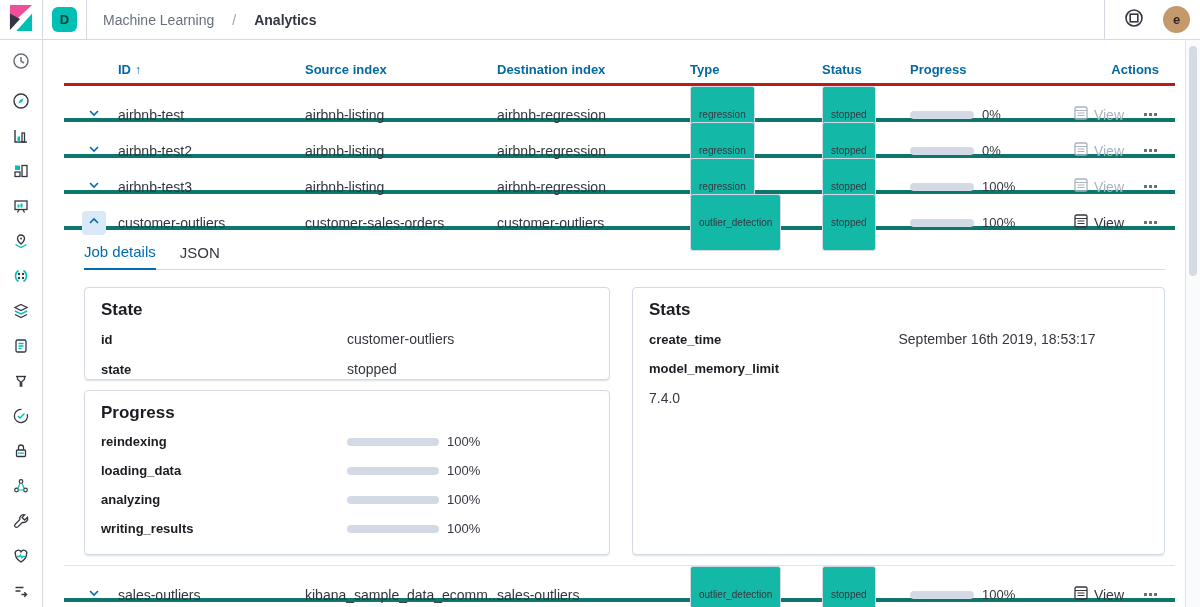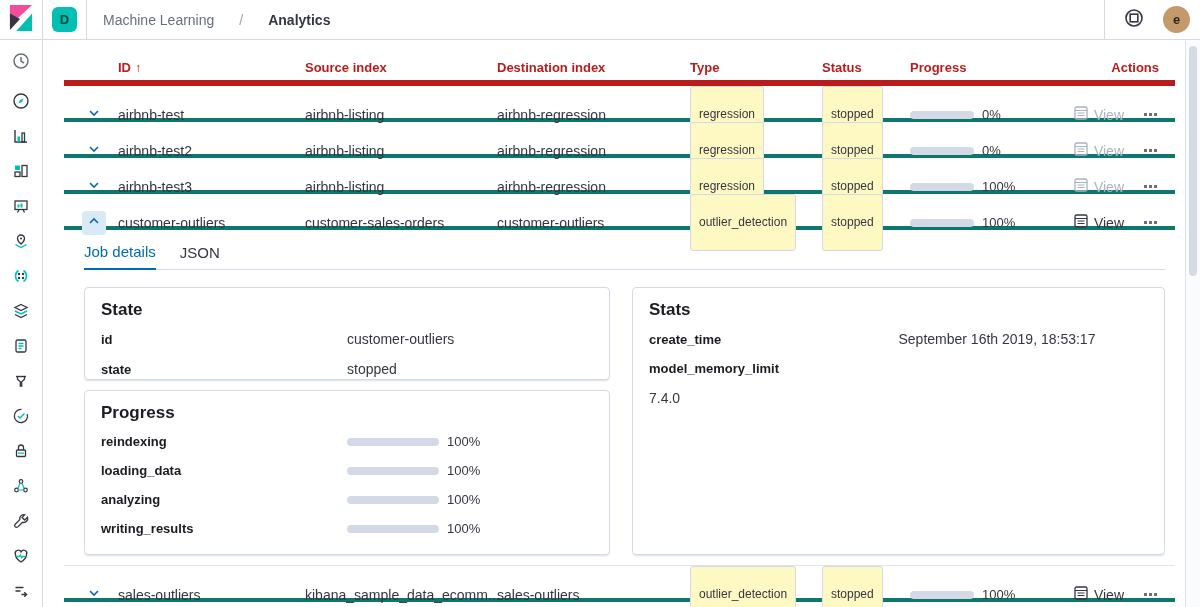--- a/index.html
+++ b/index.html
@@ -8,21 +8,21 @@
 
   
   .topbar { position:absolute; top:0; left:0; right:0; height:40px; background:#fff;
     border-bottom:1px solid #D3DAE6; display:flex; align-items:center; z-index:5; }
   .logo-box { width:43px; height:100%; display:flex; align-items:center; justify-content:center;
     border-right:1px solid #D3DAE6; }
   .space-box { width:44px; height:100%; display:flex; align-items:center; justify-content:center;
     border-right:1px solid #D3DAE6; }
   .space-badge { width:25px; height:25px; border-radius:6px; background:#00BFB3; color:#163f3d;
     font-size:13px; font-weight:700; display:flex; align-items:center; justify-content:center; }
-  .breadcrumbs { margin-left:16px; display:flex; gap:25px; font-size:14px; }
+  .breadcrumbs { margin-left:16px; display:flex; gap:18px; font-size:14px; }
   .crumb-parent { color:#69707D; }
   .crumb-sep { color:#98A2B3; }
   .crumb-current { color:#343741; font-weight:600; }
   .topbar-right { margin-left:auto; height:100%; display:flex; align-items:center; gap:16px;
     border-left:1px solid #D3DAE6; padding:0 10px 0 16px; }
   .icon-btn { width:26px; height:26px; display:flex; align-items:center; justify-content:center; cursor:pointer; }
   .avatar { width:27px; height:27px; border-radius:50%; background:#C49A6C; color:#2c2620;
     display:flex; align-items:center; justify-content:center; font-size:13px; font-weight:600; cursor:pointer; }
 
   
@@ -31,30 +31,30 @@
   .nav-slot { height:35px; min-height:35px; width:100%; display:flex; align-items:center; justify-content:center; cursor:pointer; }
   .nav-slot.first { height:45px; min-height:45px; }
   .side-divider { width:100%; height:1px; background:#D3DAE6; }
 
   
   .main { position:absolute; top:40px; left:43px; right:15px; bottom:0; background:#fff;
     padding:15px 10px 0 21px; overflow:hidden; }
 
   .grid-row { display:grid; grid-template-columns:54px 187px 192px 193px 132px 88px 160px 1fr;
     align-items:center; }
-  .thead { height:31px; border-bottom:6px solid #b91c1c; font-size:13px; font-weight:700; color:#b91c1c; }
+  .thead { height:31px; border-bottom:3px solid #b91c1c; font-size:13px; font-weight:700; color:#0369a1; }
   .thead .th-actions { text-align:right; padding-right:16px; }
   .sort-arrow { font-size:12px; margin-left:4px; font-weight:400; }
 
   .trow { height:36px; border-bottom:4px solid #0f766e; font-size:14px; }
   .cell-exp { padding-left:18px; }
   .expander { width:24px; height:24px; border:none; background:transparent; display:flex;
     align-items:center; justify-content:center; cursor:pointer; border-radius:4px; }
   .expander.open { background:#D9E9F7; }
-  .badge { display:inline-block; font-size:12px; color:#343741; background:#fef9c3;
+  .badge { display:inline-block; font-size:10px; color:#343741; background:#14b8a6;
     border:1px solid #D3DAE6; border-radius:3px; padding:20px 8px; line-height:15px; }
   .pcell { display:flex; align-items:center; gap:8px; }
   .ptrack { width:64px; height:8px; border-radius:4px; background:#D3DAE6; overflow:hidden; }
   .pfill { height:100%; border-radius:4px; background:#006BB4; }
   .ppct { font-size:13px; }
   .acell { display:flex; align-items:center; justify-content:flex-end; gap:18px; padding-right:16px; }
   .view-btn { display:flex; align-items:center; gap:6px; background:none; border:none;
     font-size:14px; font-family:inherit; cursor:pointer; }
   .view-btn.enabled { color:#343741; }
   .view-btn.disabled { color:#A9B2C1; }

